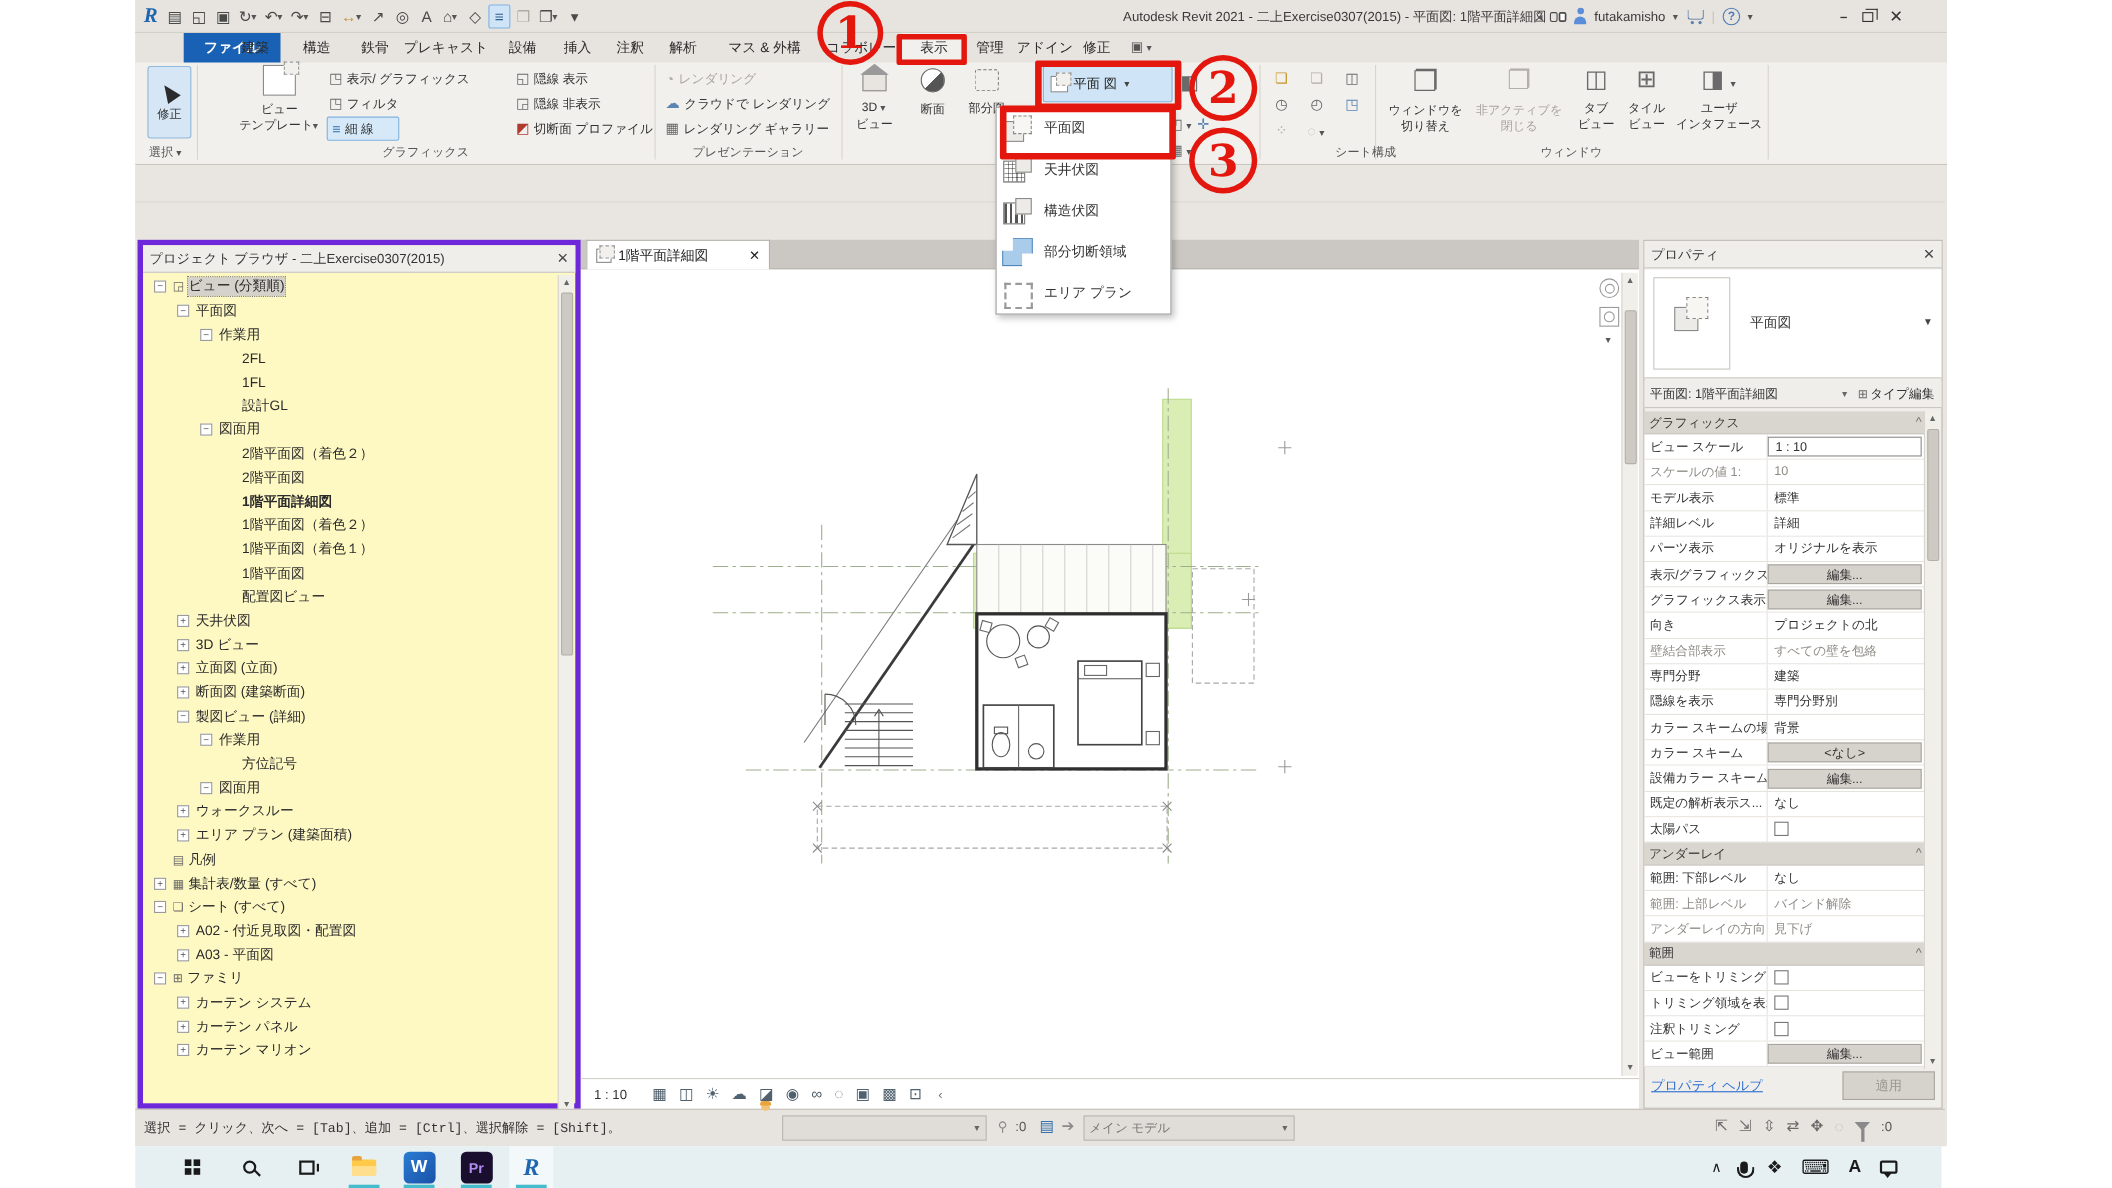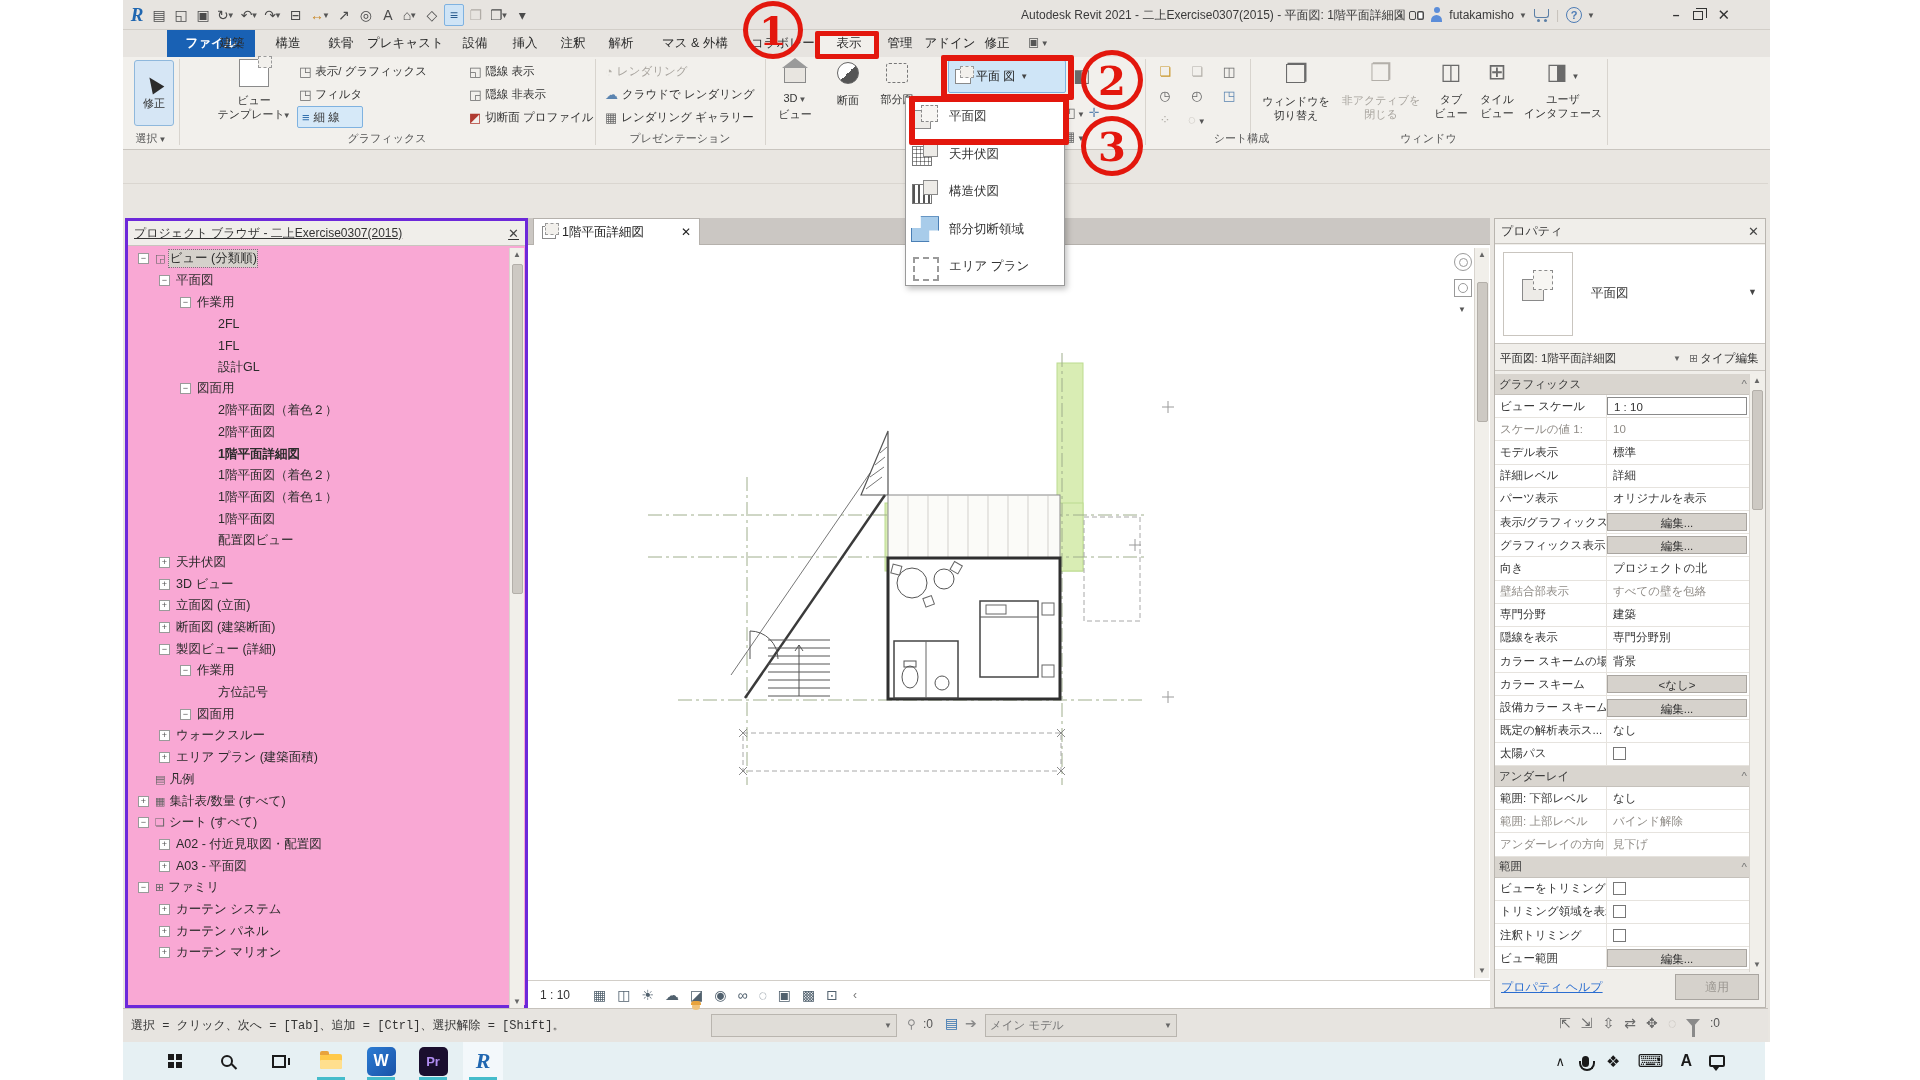--- a/index.html
+++ b/index.html
@@ -49,21 +49,21 @@
   .mi-rcp::before { content:""; position:absolute; left:1px; bottom:1px; width:18px; height:18px; border:1px solid #777; background:repeating-linear-gradient(0deg,#fff 0 3px,#999 3px 4px),repeating-linear-gradient(90deg,#fff 0 3px,#999 3px 4px); background-blend-mode:multiply; }
   .mi-rcp::after { content:""; position:absolute; right:1px; top:1px; width:13px; height:13px; border:1px solid #8a8a8a; background:#EDEBE7; }
   .mi-struct::before { content:""; position:absolute; left:1px; bottom:1px; width:18px; height:18px; border:1px solid #777; background:repeating-linear-gradient(90deg,#555 0 2px,#fff 2px 5px); }
   .mi-struct::after { content:""; position:absolute; right:1px; top:1px; width:13px; height:13px; border:1px solid #8a8a8a; background:#EDEBE7; }
   .mi-region { background:#A8CCEA; border:1px solid #4A7FB5; clip-path:polygon(0 100%,0 45%,35% 45%,35% 0,100% 0,100% 55%,65% 55%,65% 100%); }
   .mi-area::before { content:""; position:absolute; left:2px; top:3px; width:22px; height:20px; border:2px dashed #9a9a9a; }
   
   .redbox { position:absolute; border:5px solid #E3170D; z-index:50; border-radius:2px; }
   .redcircle { position:absolute; border:5px solid #E3170D; border-radius:50%; z-index:50; display:flex; align-items:center; justify-content:center; font-weight:bold; color:#E3170D; font-size:40px; font-family:"DejaVu Serif","Liberation Serif",serif; }
   
-  .panel { position:absolute; background:#f9a8d4; border:3px solid #6d28d9;text-decoration:underline; }
+  .panel { position:absolute; background:#fef9c3; border:5px solid #6d28d9; }
   .phead { height:25px; display:flex; align-items:center; padding:0 6px; font-size:12px; color:#333; border-bottom:1px solid #C9C5BF; background:#F0EEEA; }
   .pclose { margin-left:auto; font-size:13px; color:#444; }
   .sbar { position:absolute; width:15px; background:#F1EFEA; border-left:1px solid #D8D4CE; }
   .sarr { position:absolute; left:0; width:14px; height:14px; text-align:center; font-size:8px; color:#666; line-height:14px; }
   .sthumb { position:absolute; left:2px; width:11px; background:#CDC9C3; border:1px solid #B3AFA9; border-radius:2px; }
   
   .trow { height:21.7px; display:flex; align-items:center; white-space:nowrap; font-size:12.5px; color:#2b2b2b; }
   .texp { width:11px; height:11px; border:1px solid #9a9a9a; background:#fff; font-size:9px; line-height:9px; text-align:center; color:#555; flex:none; margin-right:6px; }
   .tico { font-size:11px; color:#666; margin-right:4px; flex:none; }
   .tlabel.sel { background:#D5D1CB; outline:1px dotted #7a7a7a; }

